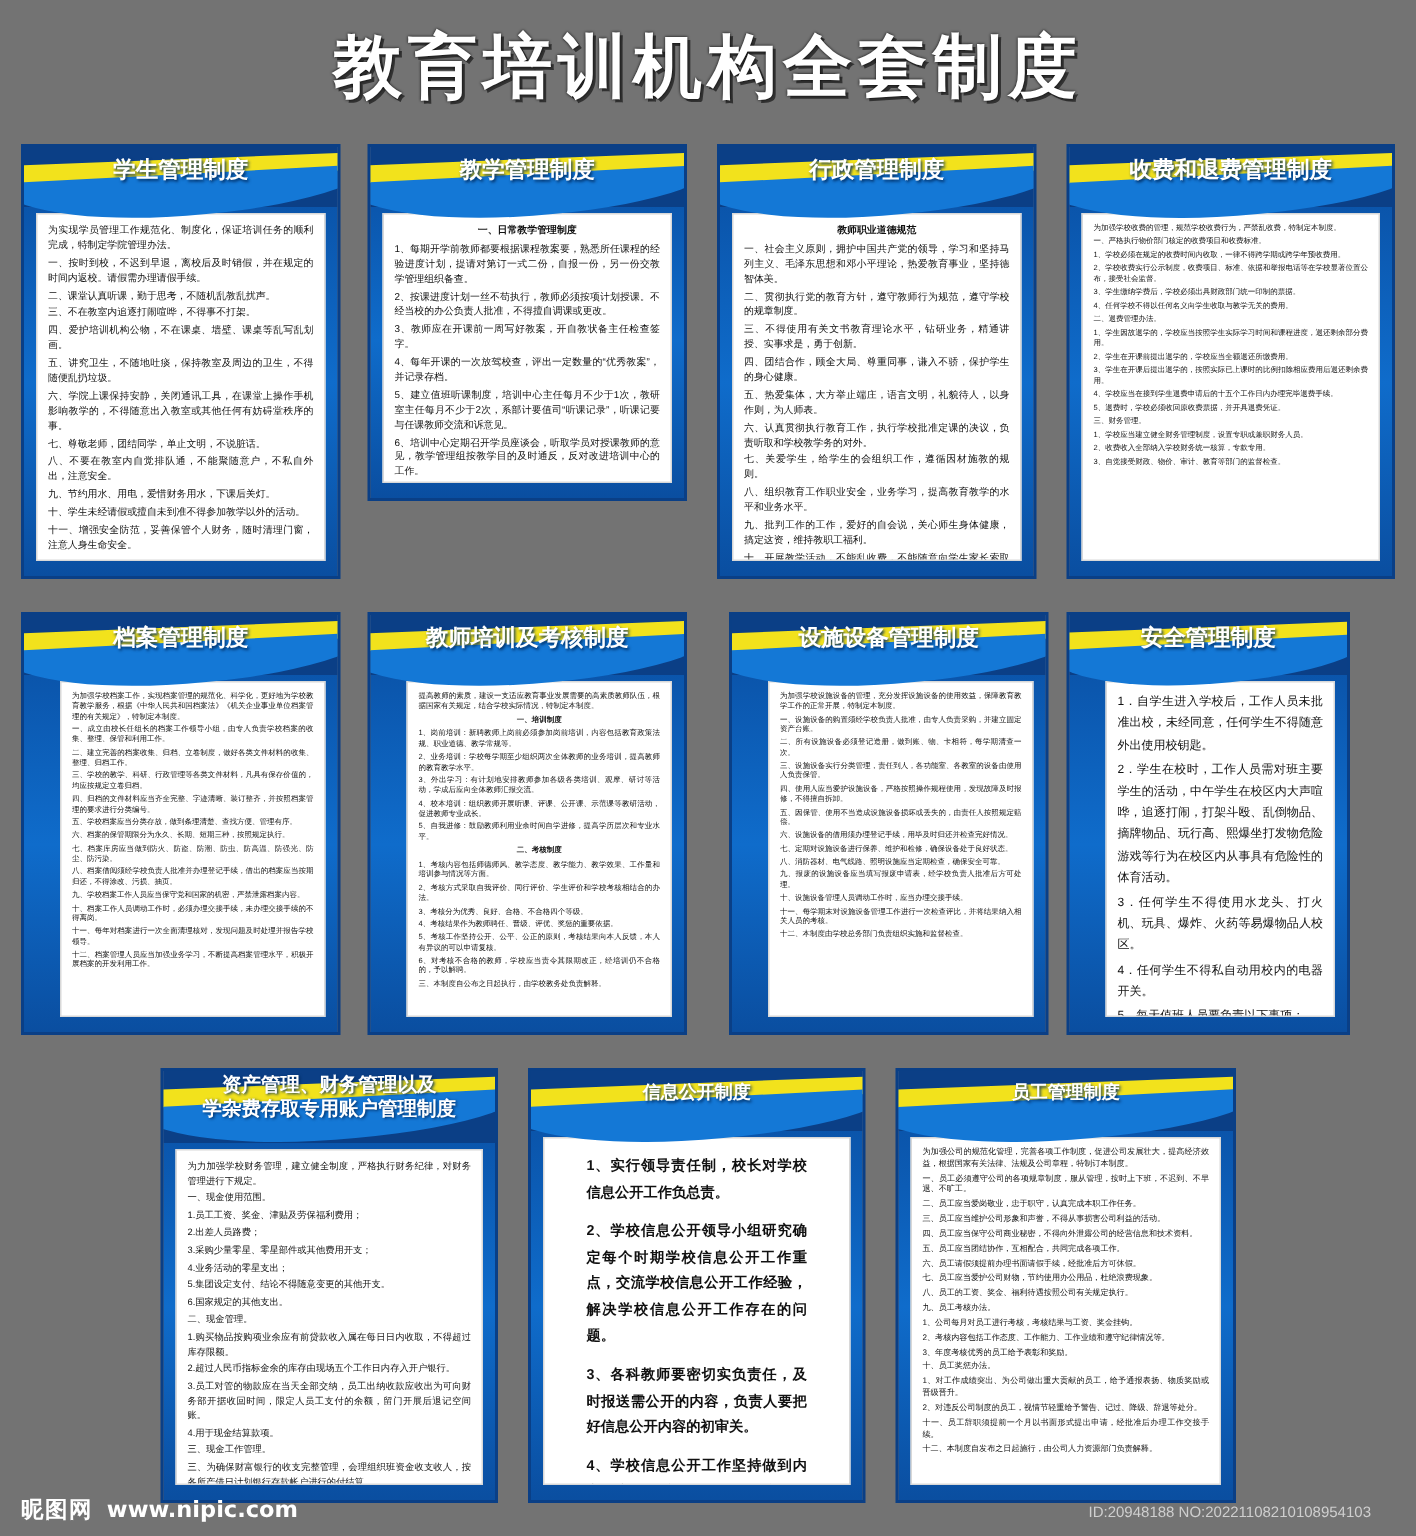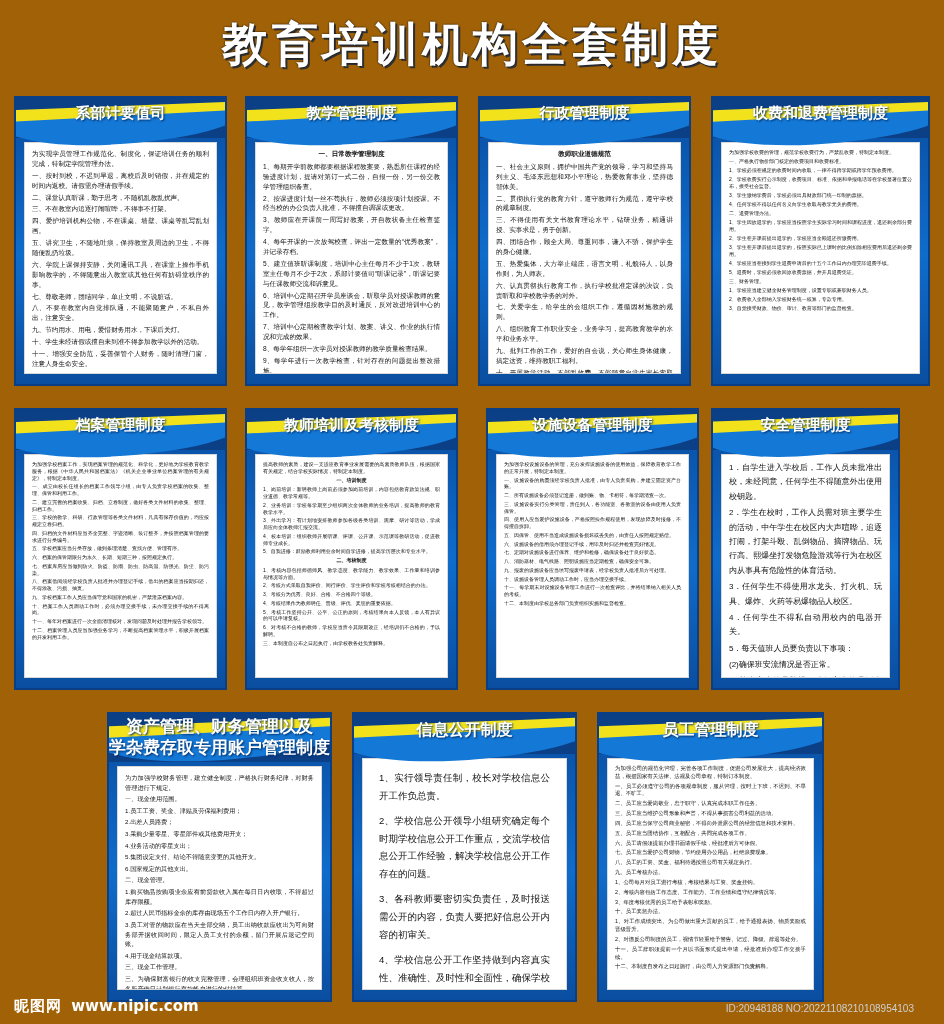--- a/index.html
+++ b/index.html
@@ -1,17 +1,17 @@
 <!DOCTYPE html>
 <html><head>
 <meta charset="utf-8">
 <style>
   html,body{margin:0;padding:0;background:#000;}
   body{width:944px;height:1024px;overflow:hidden;font-family:"Liberation Sans","DejaVu Sans",sans-serif;}
-  .stage{position:relative;width:944px;height:1024px;background:#a16207;}
+  .stage{position:relative;width:944px;height:1024px;background:#737373;}
 
   
   .main-title{
     position:absolute;left:0;top:14px;width:944px;text-align:center;
     font-size:46px;font-weight:bold;color:#fff;letter-spacing:4px;
     font-family:"DejaVu Sans","Liberation Sans",sans-serif;
     text-shadow:0 0 2px #000,2px 2px 0 #333;
   }
 
   
@@ -48,30 +48,30 @@
     padding:6px 7px;box-sizing:border-box;overflow:hidden;
     color:#111;text-align:justify;
   }
   .paper p{margin:0 0 2px 0;}
   .paper .ph{text-align:center;font-weight:bold;margin-bottom:3px;}
 
   
   .r1 .bt{font-size:15px;}
   .r1 .paper{font-size:6.6px;line-height:1.5;}
   .r2 .bt{font-size:15px;}
-  .r2 .paper{font-size:5px;line-height:1.35;}
-  .r3 .bt{font-size:16px;}
+  .r2 .paper{font-size:5px;line-height:1.35;margin-left:16px;}
+  .r3 .bt{font-size:12px;}
   .r3 .paper{font-size:6px;line-height:1.5;}
   .r3.mid .paper{font-size:9.5px;line-height:1.85;}
 
   
   #board-safety .paper{font-size:8px;line-height:1.8;}
 
   
-  .bt.two{top:2px;line-height:1.25;font-size:17px;}
+  .bt.two{top:2px;line-height:1.25;font-size:13px;}
 
   
   .footer-left{
     position:absolute;left:14px;bottom:8px;color:#fff;font-size:15px;font-weight:bold;
     font-family:"DejaVu Sans","Liberation Sans",sans-serif;
   }
   .footer-left .logo{
     display:inline-block;color:#fff;font-size:15px;margin-right:4px;letter-spacing:1px;
   }
   .footer-right{
@@ -81,38 +81,38 @@
 </style>
 </head>
 <body>
 
 <div class="stage">
 
   <div class="main-title">教育培训机构全套制度</div>
 
   <div class="board r1" id="board-student" style="left:14px;top:96px;width:213px;height:290px;">
     <div class="swoosh"></div>
-    <div class="bt">系部计要值司</div>
+    <div class="bt">学生管理制度</div>
     <div class="paper">
       <p>为实现学员管理工作规范化、制度化，保证培训任务的顺利完成，特制定学院管理办法。</p>
       <p>一、按时到校，不迟到早退，离校后及时销假，并在规定的时间内返校。请假需办理请假手续。</p>
       <p>二、课堂认真听课，勤于思考，不随机乱教乱扰声。</p>
       <p>三、不在教室内追逐打闹喧哗，不得事不打架。</p>
       <p>四、爱护培训机构公物，不在课桌、墙壁、课桌等乱写乱划画。</p>
       <p>五、讲究卫生，不随地吐痰，保持教室及周边的卫生，不得随便乱扔垃圾。</p>
       <p>六、学院上课保持安静，关闭通讯工具，在课堂上操作手机影响教学的，不得随意出入教室或其他任何有妨碍堂秩序的事。</p>
       <p>七、尊敬老师，团结同学，单止文明，不说脏话。</p>
       <p>八、不要在教室内自觉排队通，不能聚随意户，不私自外出，注意安全。</p>
       <p>九、节约用水、用电，爱惜财务用水，下课后关灯。</p>
       <p>十、学生未经请假或擅自未到准不得参加教学以外的活动。</p>
       <p>十一、增强安全防范，妥善保管个人财务，随时清理门窗，注意人身生命安全。</p>
     </div>
   </div>
 
-  <div class="board r1" id="board-teaching" style="left:245px;top:96px;width:213px;height:290px;">
+  <div class="board r1" id="board-teaching" style="left:245px;top:96px;width:213px;height:238px;">
     <div class="swoosh"></div>
     <div class="bt">教学管理制度</div>
     <div class="paper">
       <p class="ph">一、日常教学管理制度</p>
       <p>1、每期开学前教师都要根据课程教案要，熟悉所任课程的经验进度计划，提请对第订一式二份，自报一份，另一份交教学管理组织备查。</p>
       <p>2、按课进度计划一丝不苟执行，教师必须按项计划授课。不经当校的办公负责人批准，不得擅自调课或更改。</p>
       <p>3、教师应在开课前一周写好教案，开自教状备主任检查签字。</p>
       <p>4、每年开课的一次放驾校查，评出一定数量的“优秀教案”，并记录存档。</p>
       <p>5、建立值班听课制度，培训中心主任每月不少于1次，教研室主任每月不少于2次，系部计要值司“听课记录”，听课记要与任课教师交流和诉意见。</p>
       <p>6、培训中心定期召开学员座谈会，听取学员对授课教师的意见，教学管理组按教学目的及时通反，反对改进培训中心的工作。</p>
@@ -265,21 +265,21 @@
       <p>三、现金工作管理。</p>
       <p>三、为确保财富银行的收支完整管理，会理组织班资金收支收人，按各所产借日计划银行存款帐户进行的付结算。</p>
 
       <p></p>
     </div>
   </div>
 
   <div class="board r3 mid" id="board-info" style="left:352px;top:712px;width:225px;height:290px;">
     <div class="swoosh"></div>
     <div class="bt">信息公开制度</div>
-    <div class="paper" style="padding:10px 16px;">
+    <div class="paper" style="padding:10px 28px;font-weight:bold;">
       <p style="margin-bottom:8px;">1、实行领导责任制，校长对学校信息公开工作负总责。</p>
       <p style="margin-bottom:8px;">2、学校信息公开领导小组研究确定每个时期学校信息公开工作重点，交流学校信息公开工作经验，解决学校信息公开工作存在的问题。</p>
       <p style="margin-bottom:8px;">3、各科教师要密切实负责任，及时报送需公开的内容，负责人要把好信息公开内容的初审关。</p>
       <p style="margin-bottom:8px;">4、学校信息公开工作坚持做到内容真实性、准确性、及时性和全面性，确保学校信息公开工作的质量。</p>
     </div>
   </div>
 
   <div class="board r3" id="board-staff" style="left:597px;top:712px;width:227px;height:290px;">
     <div class="swoosh"></div>
     <div class="bt">员工管理制度</div>

